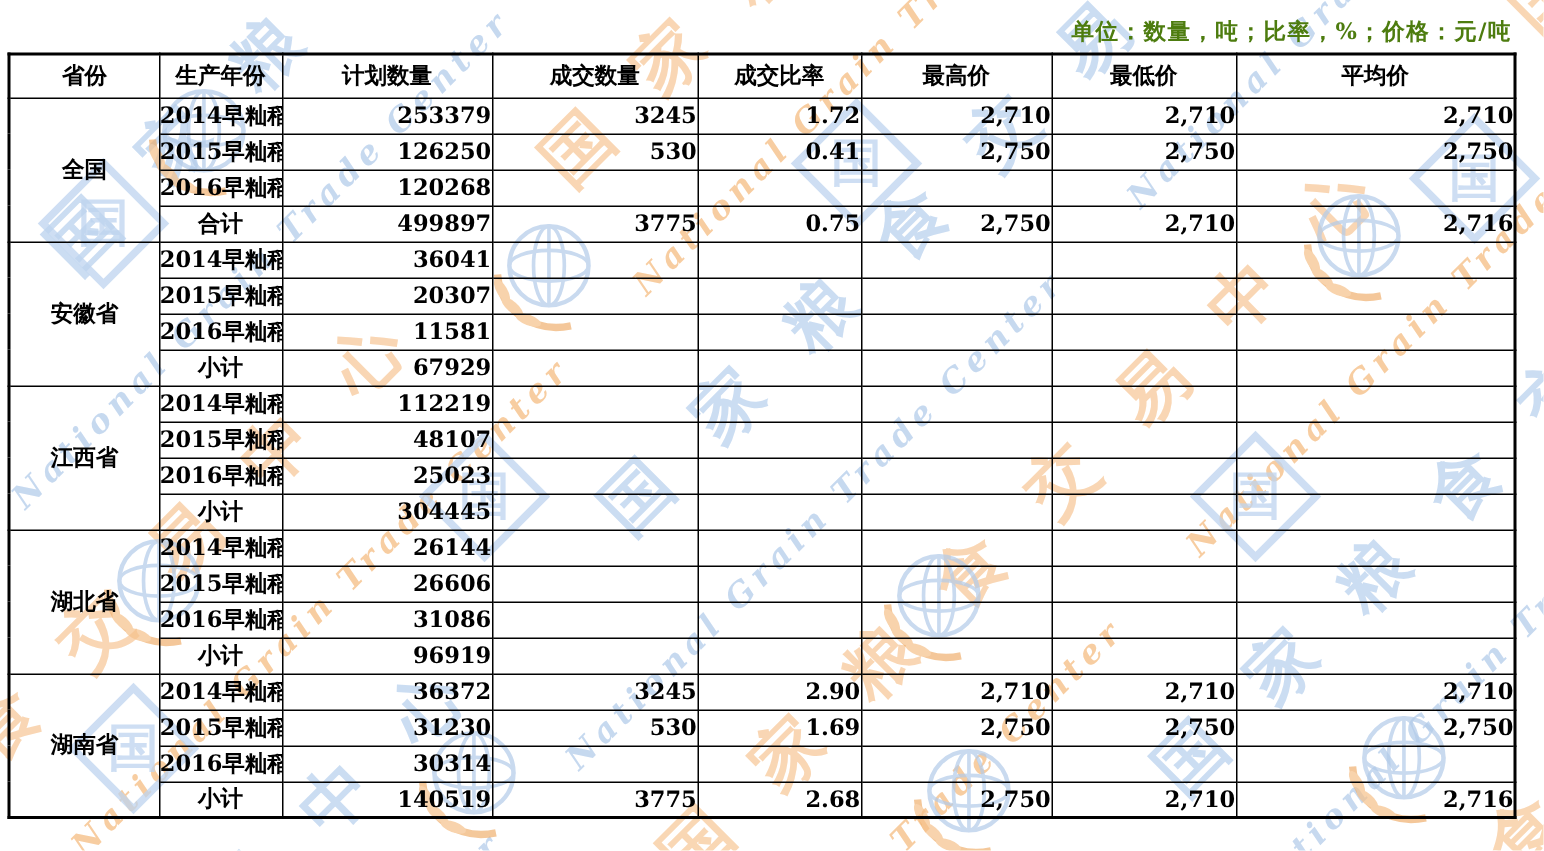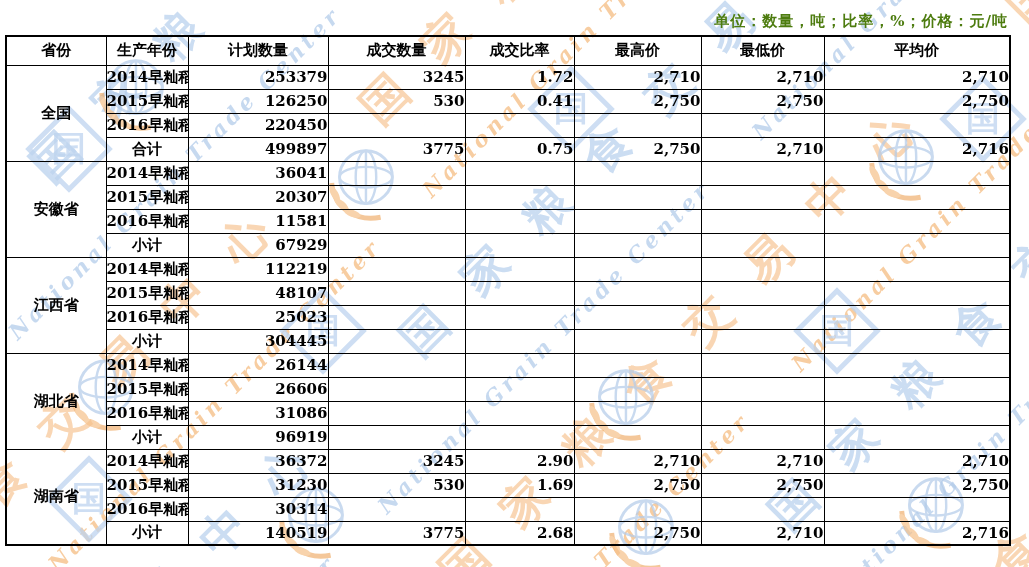--- a/index.html
+++ b/index.html
@@ -216,21 +216,21 @@
         <td class="year">2015早籼稻</td>
         <td class="num">126250</td>
         <td class="num">530</td>
         <td class="num">0.41</td>
         <td class="num">2,750</td>
         <td class="num">2,750</td>
         <td class="num">2,750</td>
       </tr>
       <tr>
         <td class="year">2016早籼稻</td>
-        <td class="num">220450</td>
+        <td class="num">120268</td>
         <td class="num"></td>
         <td class="num"></td>
         <td class="num"></td>
         <td class="num"></td>
         <td class="num"></td>
       </tr>
       <tr>
         <td class="year">合计</td>
         <td class="num">499897</td>
         <td class="num">3775</td>

